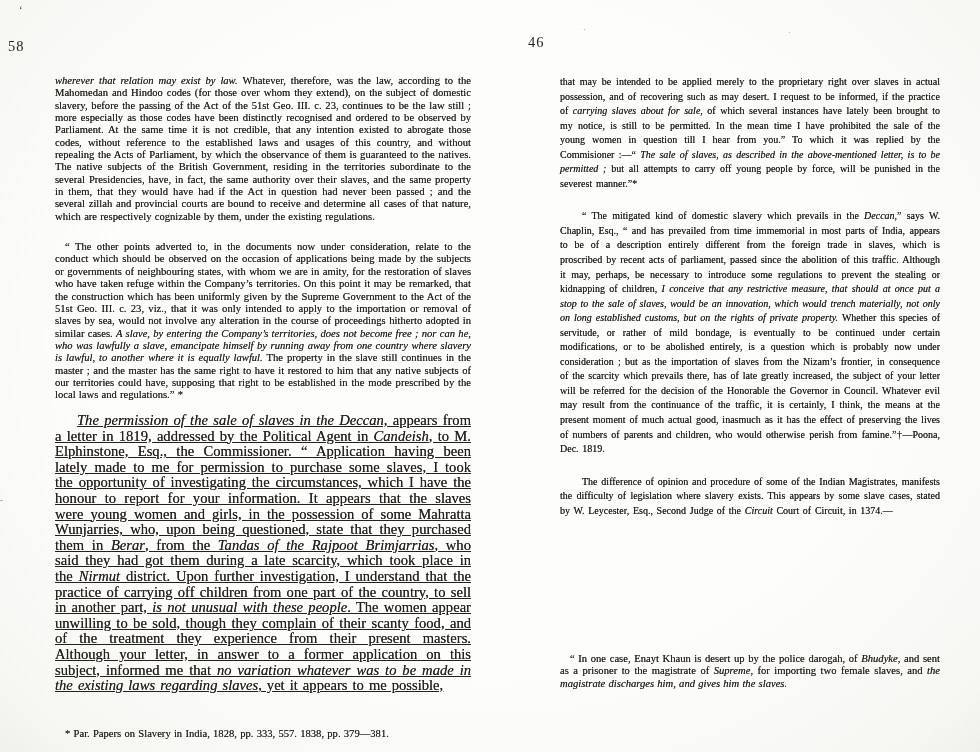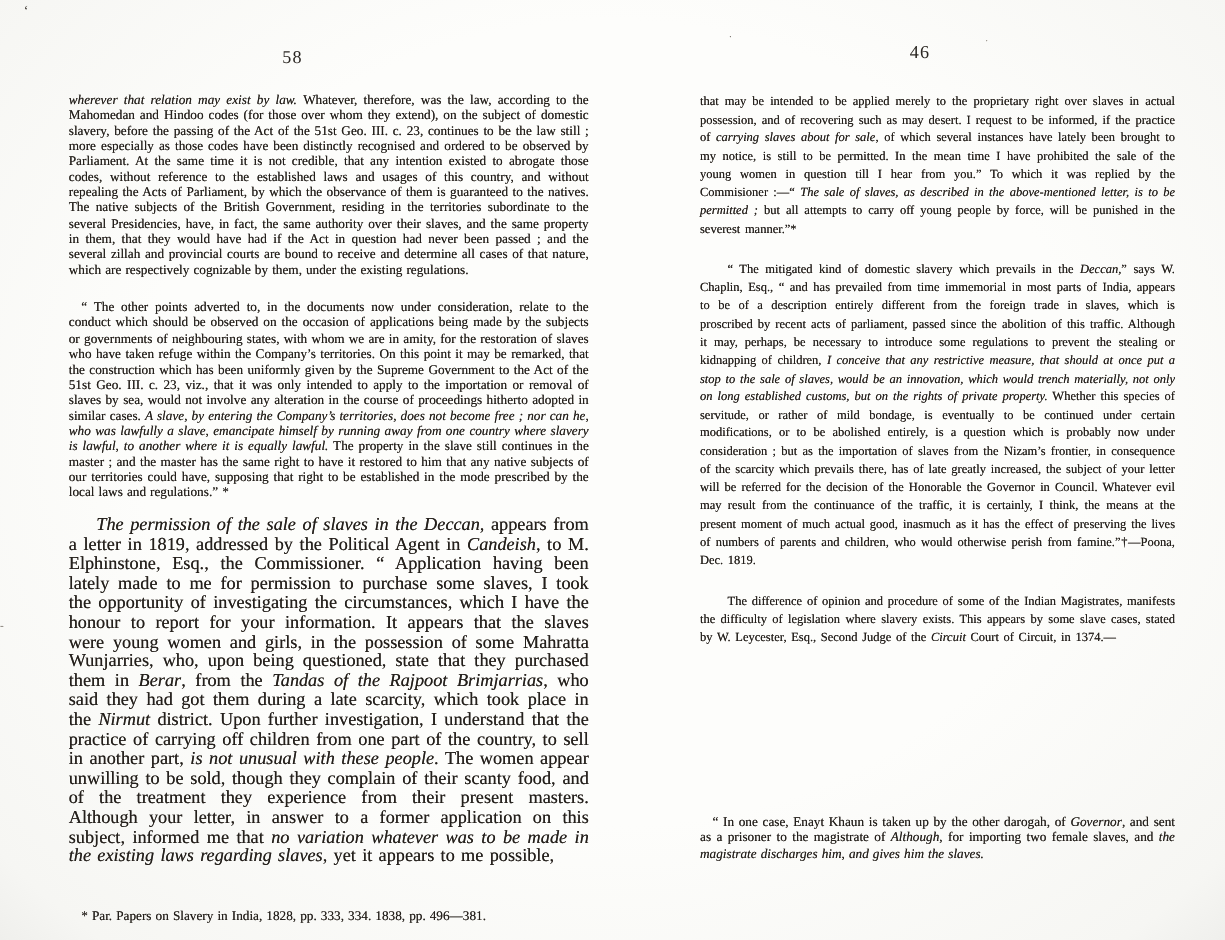--- a/index.html
+++ b/index.html
@@ -7,35 +7,35 @@
   .canvas{
     position:relative;width:980px;height:752px;
     background:radial-gradient(ellipse at 50% 45%, #fdfdfb 55%, #f6f6f3 92%, #efefec 100%);
     font-family:"Liberation Serif","DejaVu Serif",serif;
     color:#24201c;
   }
   .page{position:absolute;top:38px;}
   .page-left{left:37px;width:452px;}
   .page-right{left:542px;width:416px;}
   .pagenum{
-    position:absolute;top:0;left:0;right:0;text-align:center;
+    position:absolute;top:0;left:0;right:0;text-align:left;
     font-size:14.5px;letter-spacing:1px;color:#2a2622;
   }
   .page-left .pagenum{transform:translateX(-29px);}
   .page-right .pagenum{transform:translateX(-14px);top:-4px;}
   .block{position:absolute;left:0;right:0;}
   p{margin:18px;text-align:justify;}
   .sp{ 
     font-size:10.6px;line-height:12.35px;word-spacing:0.6px;
     text-shadow:0 0 0.3px rgba(35,28,22,0.75);
   }
   .bp{ 
     text-shadow:0 0 0.35px rgba(35,28,22,0.8);
   }
-  .page-left .bp{font-size:14.6px;line-height:15.6px;word-spacing:1.4px;}
+  .page-left .bp{font-size:14.6px;line-height:15.6px;word-spacing:1.4px;text-decoration:underline;}
   .page-right .bp{font-size:10px;line-height:14.55px;word-spacing:1.2px;}
   .ind-sm{text-indent:10px;}
   .ind-bd{text-indent:22px;}
   .it{font-style:italic;}
   .footnote{
     font-size:10.6px;line-height:12.5px;word-spacing:0.6px;
     text-shadow:0 0 0.3px rgba(35,28,22,0.7);text-align:left;
   }
   .fn-row{display:flex;align-items:baseline;}
   .fn-row .fn-a{margin-left:24px;}
@@ -63,35 +63,35 @@
     <div class="block" style="top:19px;">
       <p class="sp"><span class="it">wherever that relation may exist by law.  </span><span>Whatever, therefore, was the law, according to the Mahomedan and Hindoo codes (for those over whom they extend), on the subject of domestic slavery, before the passing of the Act of the 51st Geo. III. c. 23, continues to be the law still ; more especially as those codes have been distinctly recognised and ordered to be observed by Parliament.  At the same time it is not credible, that any intention existed to abrogate those codes, without reference to the established laws and usages of this country, and without repealing the Acts of Parliament, by which the observance of them is guaranteed to the natives.  The native subjects of the British Government, residing in the territories subordinate to the several Presidencies, have, in fact, the same authority over their slaves, and the same property in them, that they would have had if the Act in question had never been passed ; and the several zillah and provincial courts are bound to receive and determine all cases of that nature, which are respectively cognizable by them, under the existing regulations.</span></p>
       <p class="sp ind-sm"><span>“ The other points adverted to, in the documents now under consideration, relate to the conduct which should be observed on the occasion of applications being made by the subjects or governments of neighbouring states, with whom we are in amity, for the restoration of slaves who have taken refuge within the Company’s territories.  On this point it may be remarked, that the construction which has been uniformly given by the Supreme Government to the Act of the 51st Geo. III. c. 23, viz., that it was only intended to apply to the importation or removal of slaves by sea, would not involve any alteration in the course of proceedings hitherto adopted in similar cases.  </span><span class="it">A slave, by entering the Company’s territories, does not become free ; nor can he, who was lawfully a slave, emancipate himself by running away from one country where slavery is lawful, to another where it is equally lawful.</span><span>  The property in the slave still continues in the master ; and the master has the same right to have it restored to him that any native subjects of our territories could have, supposing that right to be established in the mode prescribed by the local laws and regulations.” *</span></p>
     </div>
 
     <div class="block" style="top:357px;">
       <p class="bp ind-bd"><span class="it">The permission of the sale of slaves in the Deccan,</span><span> appears from a letter in 1819, addressed by the Political Agent in </span><span class="it">Candeish</span><span>, to M. Elphinstone, Esq., the Commissioner.  “ Application having been lately made to me for permission to purchase some slaves, I took the opportunity of investigating the circumstances, which I have the honour to report for your information.  It appears that the slaves were young women and girls, in the possession of some Mahratta Wunjarries, who, upon being questioned, state that they purchased them in </span><span class="it">Berar</span><span>, from the </span><span class="it">Tandas of the Rajpoot Brimjarrias</span><span>, who said they had got them during a late scarcity, which took place in the </span><span class="it">Nirmut</span><span> district.  Upon further investigation, I understand that the practice of carrying off children from one part of the country, to sell in another part, </span><span class="it">is not unusual with these people</span><span>.  The women appear unwilling to be sold, though they complain of their scanty food, and of the treatment they experience from their present masters.  Although your letter, in answer to a former application on this subject, informed me that </span><span class="it">no variation whatever was to be made in the existing laws regarding slaves</span><span>, yet it appears to me possible,</span></p>
     </div>
 
     <div class="block" style="top:672px;">
-      <p class="footnote">* Par. Papers on Slavery in India, 1828, pp. 333, 334.   1838, pp. 496—381.</p>
+      <p class="footnote">* Par. Papers on Slavery in India, 1828, pp. 333, 557.   1838, pp. 379—381.</p>
     </div>
   </section>
 
   <section class="page page-right">
     <div class="pagenum">46</div>
 
     <div class="block" style="top:19px;">
       <p class="bp"><span>that may be intended to be applied merely to the proprietary right over slaves in actual possession, and of recovering such as may desert.  I request to be informed, if the practice of </span><span class="it">carrying slaves about for sale</span><span>, of which several instances have lately been brought to my notice, is still to be permitted.  In the mean time I have prohibited the sale of the young women in question till I hear from you.”  To which it was replied by the Commisioner :—“ </span><span class="it">The sale of slaves, as described in the above-mentioned letter, is to be permitted ;</span><span> but all attempts to carry off young people by force, will be punished in the severest manner.”*</span></p>
       <p class="bp ind-bd"><span>“ The mitigated kind of domestic slavery which prevails in the </span><span class="it">Deccan</span><span>,” says W. Chaplin, Esq., “ and has prevailed from time immemorial in most parts of India, appears to be of a description entirely different from the foreign trade in slaves, which is proscribed by recent acts of parliament, passed since the abolition of this traffic.  Although it may, perhaps, be necessary to introduce some regulations to prevent the stealing or kidnapping of children, </span><span class="it">I conceive that any restrictive measure, that should at once put a stop to the sale of slaves, would be an innovation, which would trench materially, not only on long established customs, but on the rights of private property.</span><span>  Whether this species of servitude, or rather of mild bondage, is eventually to be continued under certain modifications, or to be abolished entirely, is a question which is probably now under consideration ; but as the importation of slaves from the Nizam’s frontier, in consequence of the scarcity which prevails there, has of late greatly increased, the subject of your letter will be referred for the decision of the Honorable the Governor in Council.  Whatever evil may result from the continuance of the traffic, it is certainly, I think, the means at the present moment of much actual good, inasmuch as it has the effect of preserving the lives of numbers of parents and children, who would otherwise perish from famine.”†—Poona, Dec. 1819.</span></p>
       <p class="bp ind-bd"><span>The difference of opinion and procedure of some of the Indian Magistrates, manifests the difficulty of legislation where slavery exists.  This appears by some slave cases, stated by W. Leycester, Esq., Second Judge of the </span><span class="it">Circuit</span><span> Court of Circuit, in 1374.—</span></p>
     </div>
 
     <div class="block" style="top:597px;">
-      <p class="sp ind-sm"><span>“ In one case, Enayt Khaun is taken up by the other darogah, of </span><span class="it">Governor</span><span>, and sent as a prisoner to the magistrate of </span><span class="it">Although</span><span>, for importing two female slaves, and </span><span class="it">the magistrate discharges him, and gives him the slaves.</span></p>
+      <p class="sp ind-sm"><span>“ In one case, Enayt Khaun is desert up by the police darogah, of </span><span class="it">Bhudyke</span><span>, and sent as a prisoner to the magistrate of </span><span class="it">Supreme</span><span>, for importing two female slaves, and </span><span class="it">the magistrate discharges him, and gives him the slaves.</span></p>
     </div>
 
     <div class="block fn-row" style="top:716px;">
       <span class="footnote fn-a">* Par. Papers on Slavery in India, p. 339.</span>
       <span class="footnote fn-b">† pp. 341, 342.</span>
     </div>
   </section>
 
 </div>
 

